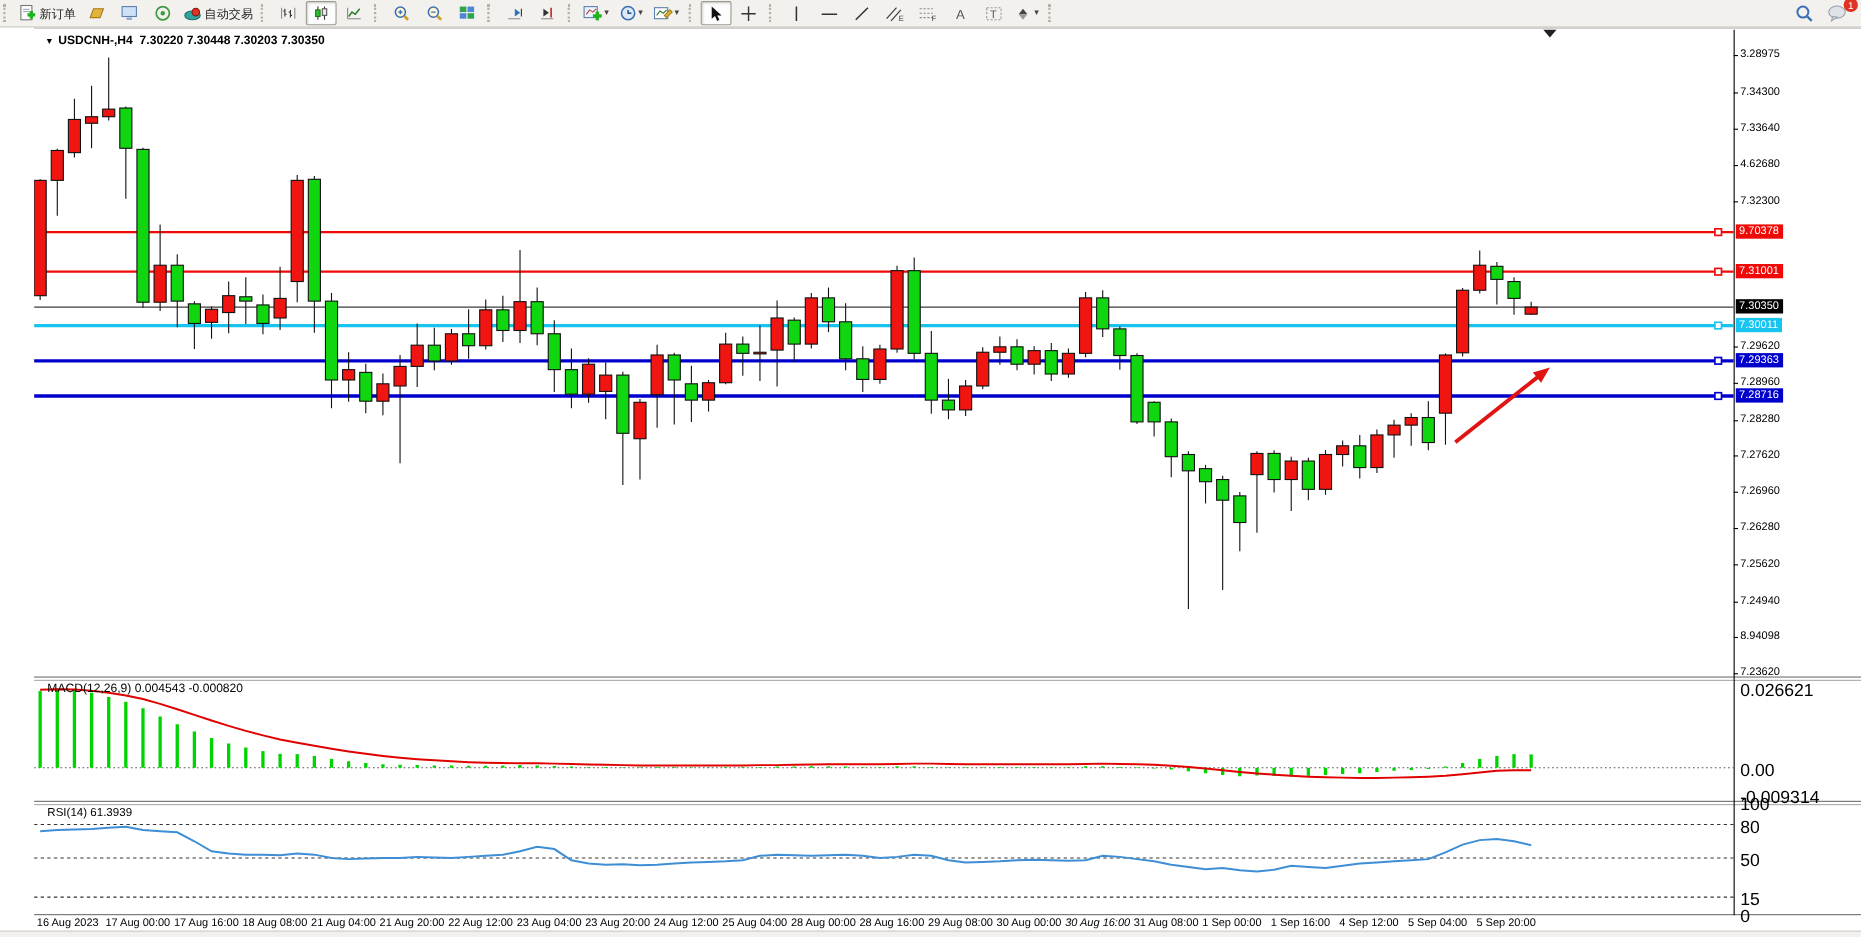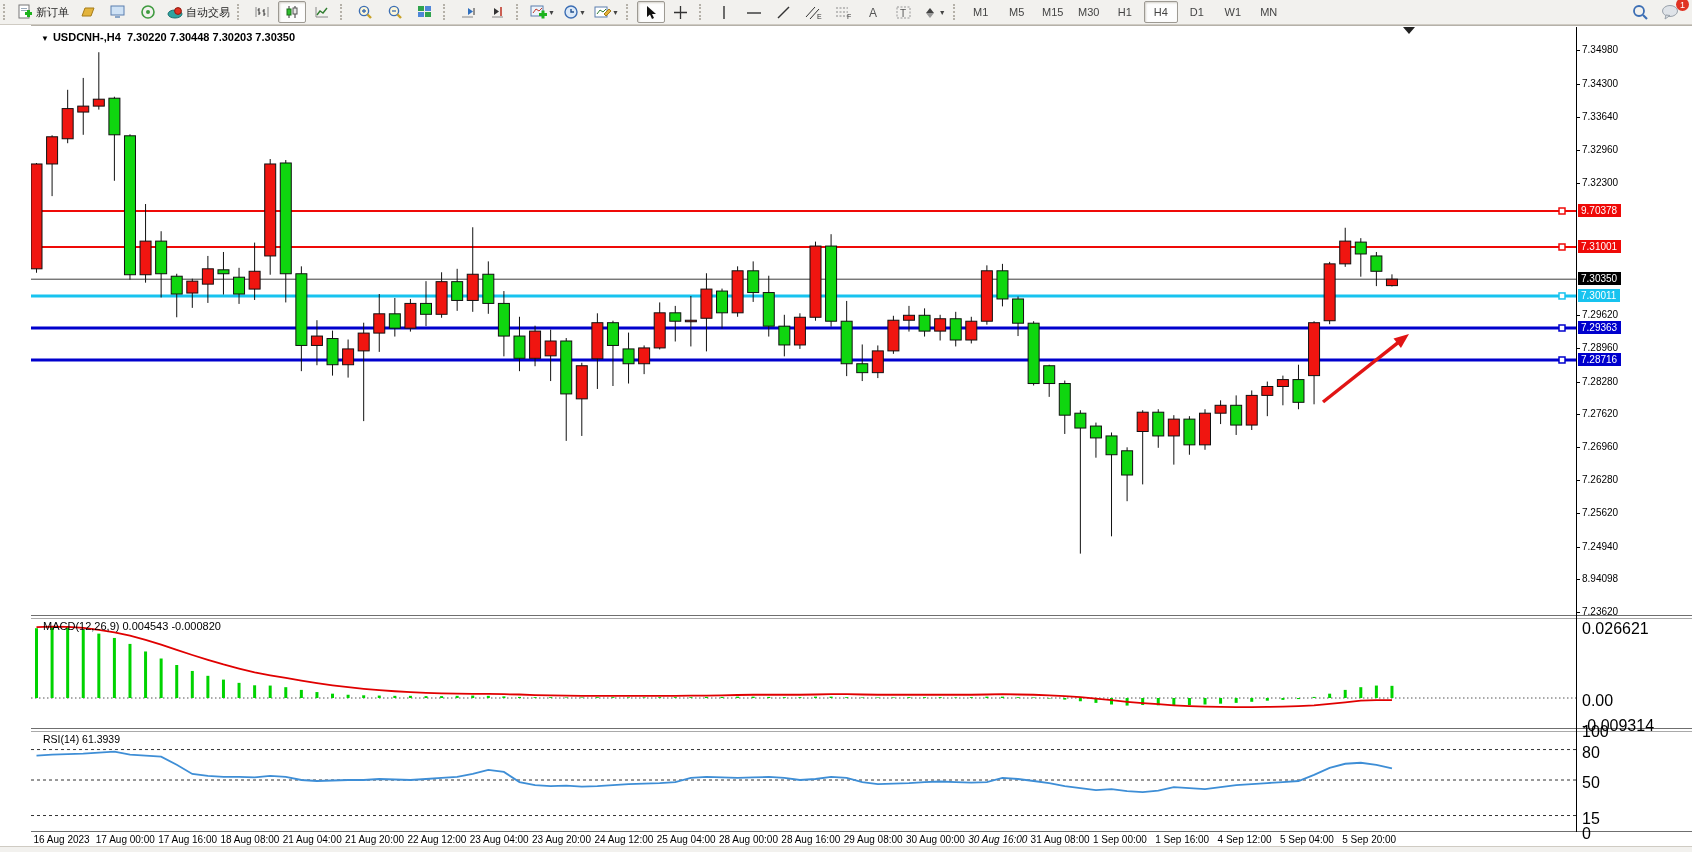--- a/index.html
+++ b/index.html
@@ -280,31 +280,20 @@
     <span>
       <svg width="16" height="15">
           <polygon points="4,2 8,7 0,7" fill="#444" transform="translate(3,1)"></polygon>
       <polygon points="4,12 8,7 0,7" fill="#999" transform="translate(3,1)"></polygon>
         </svg>
     </span>
     <span style="font-size:7px;color:#444;">▼</span>
   </div>
 
   <div class="grip"></div>
-  <div id="tf-group" style="display:flex;align-items:center;">
-      <div class="tbtn tf">M1</div>
-      <div class="tbtn tf">M5</div>
-      <div class="tbtn tf">M15</div>
-      <div class="tbtn tf">M30</div>
-      <div class="tbtn tf">H1</div>
-      <div class="tbtn tf pressed">H4</div>
-      <div class="tbtn tf">D1</div>
-      <div class="tbtn tf">W1</div>
-      <div class="tbtn tf">MN</div>
-    </div>
 
   <div class="spacer"></div>
 
   <div class="tbtn">
     <span>
       <svg width="17" height="16">
           <circle cx="7" cy="7" r="5" fill="none" stroke="#3c6eb4" stroke-width="1.8"></circle>
       <line x1="11" y1="11" x2="15" y2="15" stroke="#3c6eb4" stroke-width="2.2"></line>
         </svg>
     </span>
@@ -617,27 +606,27 @@
       <line x1="1345.38" y1="672" x2="1345.38" y2="659.557" stroke="#00d300" stroke-width="3"></line>
       <line x1="1360.96" y1="672" x2="1360.96" y2="659.8275" stroke="#00d300" stroke-width="3"></line>
       <polyline points="5.5,601.129 21.08,600.588 36.66,600.8585 52.24,601.9405 67.82,603.8340000000001 83.4,606.2685 98.98,609.5145 114.56,613.8425 130.14,618.7115 145.72,623.851 161.3,628.9905 176.88,633.8595 192.46,638.458 208.04,642.5155 223.62,646.3025 239.2,649.278 254.78,651.983 270.36,654.688 285.94,657.1225 301.52,659.2865 317.1,661.18 332.68,662.803 348.26,664.1555 363.84,665.2375 379.42,666.049 395,666.8605 410.58,667.4015 426.16,667.672 441.74,667.9425 457.32,667.9425 472.9,668.213 488.48,668.4835 504.06,669.0245 519.64,669.295 535.22,669.5655 550.8,669.836 566.38,669.836 581.96,669.836 597.54,669.836 613.12,669.836 628.7,669.836 644.28,669.836 659.86,669.5655 675.44,669.5655 691.02,669.295 706.6,669.0245 722.18,668.754 737.76,668.754 753.34,668.754 768.92,668.754 784.5,668.4835 800.08,668.213 815.66,668.213 831.24,668.4835 846.82,668.754 862.4,668.754 877.98,668.754 893.5600000000001,668.754 909.14,668.754 924.72,668.754 940.3,668.754 955.88,668.4835 971.46,668.213 987.04,668.4835 1002.62,668.754 1018.2,669.295 1033.78,670.1065 1049.36,671.1885 1064.94,672.541 1080.52,674.164 1096.1,675.787 1111.68,677.1395 1127.26,678.2215 1142.84,679.3035 1158.42,680.115 1174,680.656 1189.58,680.9265 1205.16,681.197 1220.74,681.197 1236.32,680.9265 1251.9,680.656 1267.48,680.115 1283.06,679.3035 1298.64,677.951 1314.22,676.328 1329.8,674.705 1345.38,674.164 1360.96,674.164" fill="none" stroke="#e00000" stroke-width="1.8"></polyline>
       <line x1="0" y1="723.55" x2="1545" y2="723.55" stroke="#333" stroke-width="1" stroke-dasharray="3,3"></line>
       <line x1="0" y1="754" x2="1545" y2="754" stroke="#333" stroke-width="1" stroke-dasharray="3,3"></line>
       <line x1="0" y1="789.525" x2="1545" y2="789.525" stroke="#333" stroke-width="1" stroke-dasharray="3,3"></line>
       <polyline points="5.5,729.64 21.08,728.625 36.66,728.1175 52.24,727.61 67.82,726.595 83.4,725.58 98.98,728.625 114.56,729.64 130.14,730.655 145.72,738.775 161.3,747.91 176.88,749.94 192.46,750.955 208.04,750.955 223.62,751.4625 239.2,749.94 254.78,750.955 270.36,754 285.94,755.015 301.52,754.5075 317.1,754 332.68,754 348.26,752.985 363.84,753.4925 379.42,754 395,752.985 410.58,751.97 426.16,750.955 441.74,747.91 457.32,743.85 472.9,745.88 488.48,756.03 504.06,759.075 519.64,760.09 535.22,759.5825 550.8,760.5975 566.38,760.09 581.96,759.075 597.54,758.06 613.12,757.5525 628.7,757.045 644.28,756.03 659.86,751.97 675.44,750.955 691.02,751.4625 706.6,751.97 722.18,751.4625 737.76,750.955 753.34,751.97 768.92,754 784.5,752.985 800.08,750.955 815.66,751.97 831.24,756.03 846.82,758.06 862.4,757.5525 877.98,757.045 893.5600000000001,756.03 909.14,755.5225 924.72,756.03 940.3,756.5375 955.88,756.03 971.46,751.97 987.04,752.985 1002.62,755.015 1018.2,757.045 1033.78,760.09 1049.36,762.12 1064.94,764.15 1080.52,763.135 1096.1,765.165 1111.68,766.18 1127.26,764.6575 1142.84,761.105 1158.42,762.12 1174,763.135 1189.58,761.105 1205.16,759.075 1220.74,758.06 1236.32,757.045 1251.9,756.03 1267.48,755.015 1283.06,748.925 1298.64,741.82 1314.22,737.76 1329.8,736.745 1345.38,738.775 1360.96,742.429" fill="none" stroke="#3e8ed6" stroke-width="1.8"></polyline>
     </svg>
   <div id="overlay">
       <div class="tickdash" style="top: 24.2411px;"></div>
-      <div class="tick" style="top: 18.2411px;">7.34980</div>
+      <div class="tick" style="top: 18.2411px;">3.28975</div>
       <div class="tickdash" style="top: 57.8665px;"></div>
       <div class="tick" style="top: 51.8665px;">7.34300</div>
       <div class="tickdash" style="top: 90.503px;"></div>
       <div class="tick" style="top: 84.503px;">7.33640</div>
       <div class="tickdash" style="top: 124.128px;"></div>
-      <div class="tick" style="top: 118.128px;">7.32960</div>
+      <div class="tick" style="top: 118.128px;">4.62680</div>
       <div class="tickdash" style="top: 156.765px;"></div>
       <div class="tick" style="top: 150.765px;">7.32300</div>
       <div class="tickdash" style="top: 289.289px;"></div>
       <div class="tick" style="top: 283.289px; text-align: right;">7.29620</div>
       <div class="tickdash" style="top: 321.925px;"></div>
       <div class="tick" style="top: 315.925px;">7.28960</div>
       <div class="tickdash" style="top: 355.551px;"></div>
       <div class="tick" style="top: 349.551px;">7.28280</div>
       <div class="tickdash" style="top: 388.187px;"></div>
       <div class="tick" style="top: 382.187px;">7.27620</div>

